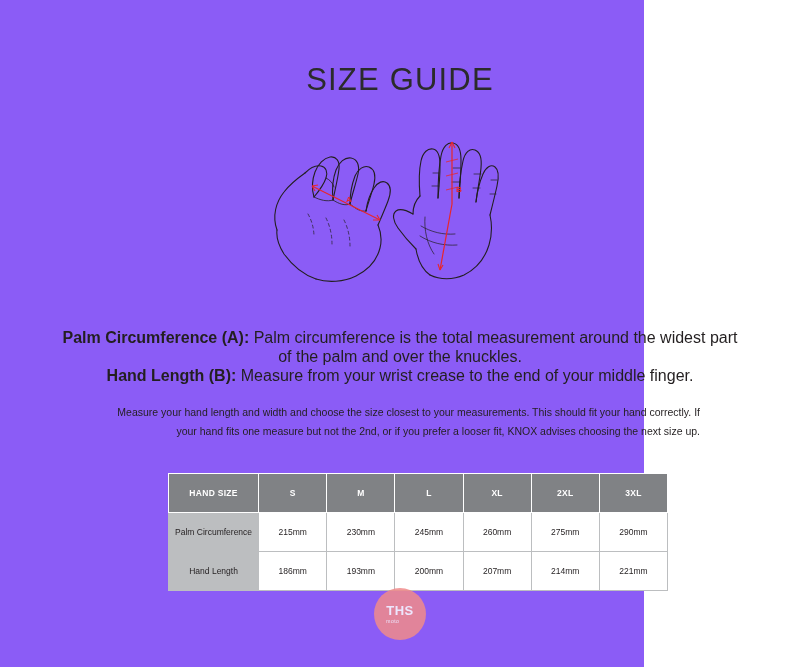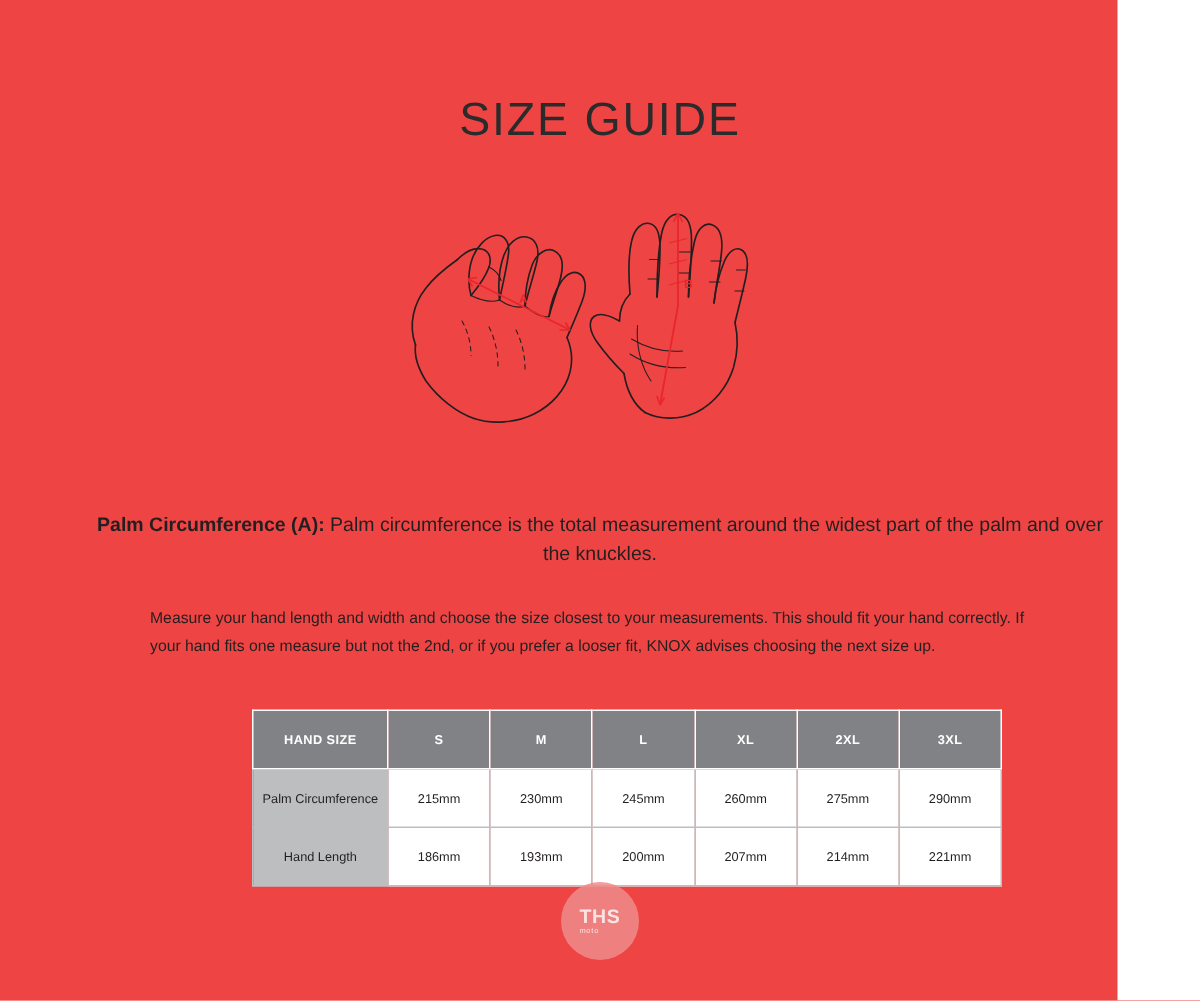--- a/index.html
+++ b/index.html
@@ -9,23 +9,23 @@
   body {
     width: 800px;
     height: 667px;
     background: #ffffff;
     font-family: "Liberation Sans", sans-serif;
     color: #231f20;
     overflow: hidden;
   }
   .page {
     position: relative;
-    width: 745px;
+    width: 644px;
     height: 667px;
-    background: #ef4444;
+    background: #8b5cf6;
   }
   .title {
     position: absolute;
     top: 62px;
     left: 0;
     width: 800px;
     text-align: center;
     font-size: 31px;
     font-weight: 400;
     letter-spacing: 1.2px;
@@ -33,40 +33,40 @@
   }
   .diagram {
     position: absolute;
     top: 118px;
     left: 250px;
     width: 300px;
     height: 195px;
   }
   .instructions {
     position: absolute;
-    top: 340px;
+    top: 328px;
     left: 60px;
     width: 680px;
     text-align: center;
-    font-size: 13px;
+    font-size: 16px;
     line-height: 19px;
     color: #231f20;
   }
   .instructions .line {
     display: block;
   }
   .instructions b {
     font-weight: bold;
   }
   .note {
     position: absolute;
     top: 403px;
     left: 100px;
     width: 600px;
-    text-align: left;
+    text-align: right;
     font-size: 10.5px;
     line-height: 19px;
     color: #231f20;
   }
   table.size-table {
     position: absolute;
     top: 473px;
     left: 168px;
     width: 500px;
     border-collapse: collapse;
@@ -217,20 +217,21 @@
         <path d="M196,44 L208,41" stroke-width="0.8"></path>
         <path d="M196,58 L208,55" stroke-width="0.8"></path>
         <path d="M196,72 L208,69" stroke-width="0.8"></path>
       </g>
       <text x="206" y="74" fill="#e8262b" font-family="Liberation Sans, sans-serif" font-size="8" font-weight="bold">B</text>
     </svg>
   </div>
 
   <div class="instructions">
     <span class="line"><b>Palm Circumference (A):</b><span> Palm circumference is the total measurement around the widest part of the palm and over the knuckles.</span></span>
+    <span class="line"><b>Hand Length (B):</b><span> Measure from your wrist crease to the end of your middle finger.</span></span>
   </div>
 
   <div class="note">
     <span class="line">Measure your hand length and width and choose the size closest to your measurements. This should fit your hand correctly. If your hand</span>
     <span class="line">fits one measure but not the 2nd, or if you prefer a looser fit, KNOX advises choosing the next size up.</span>
   </div>
 
   <table class="size-table">
     <colgroup>
       <col class="col-label">

